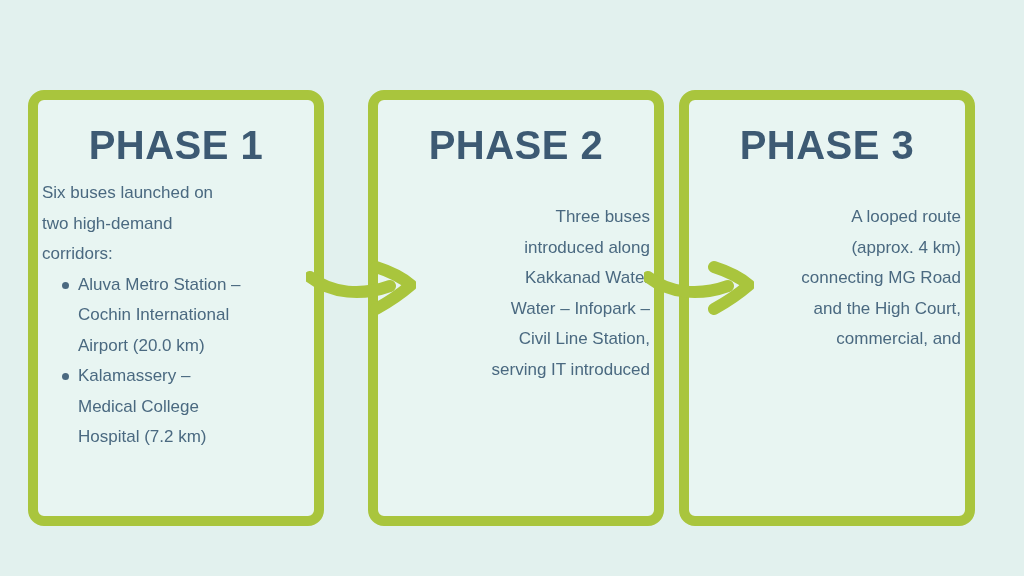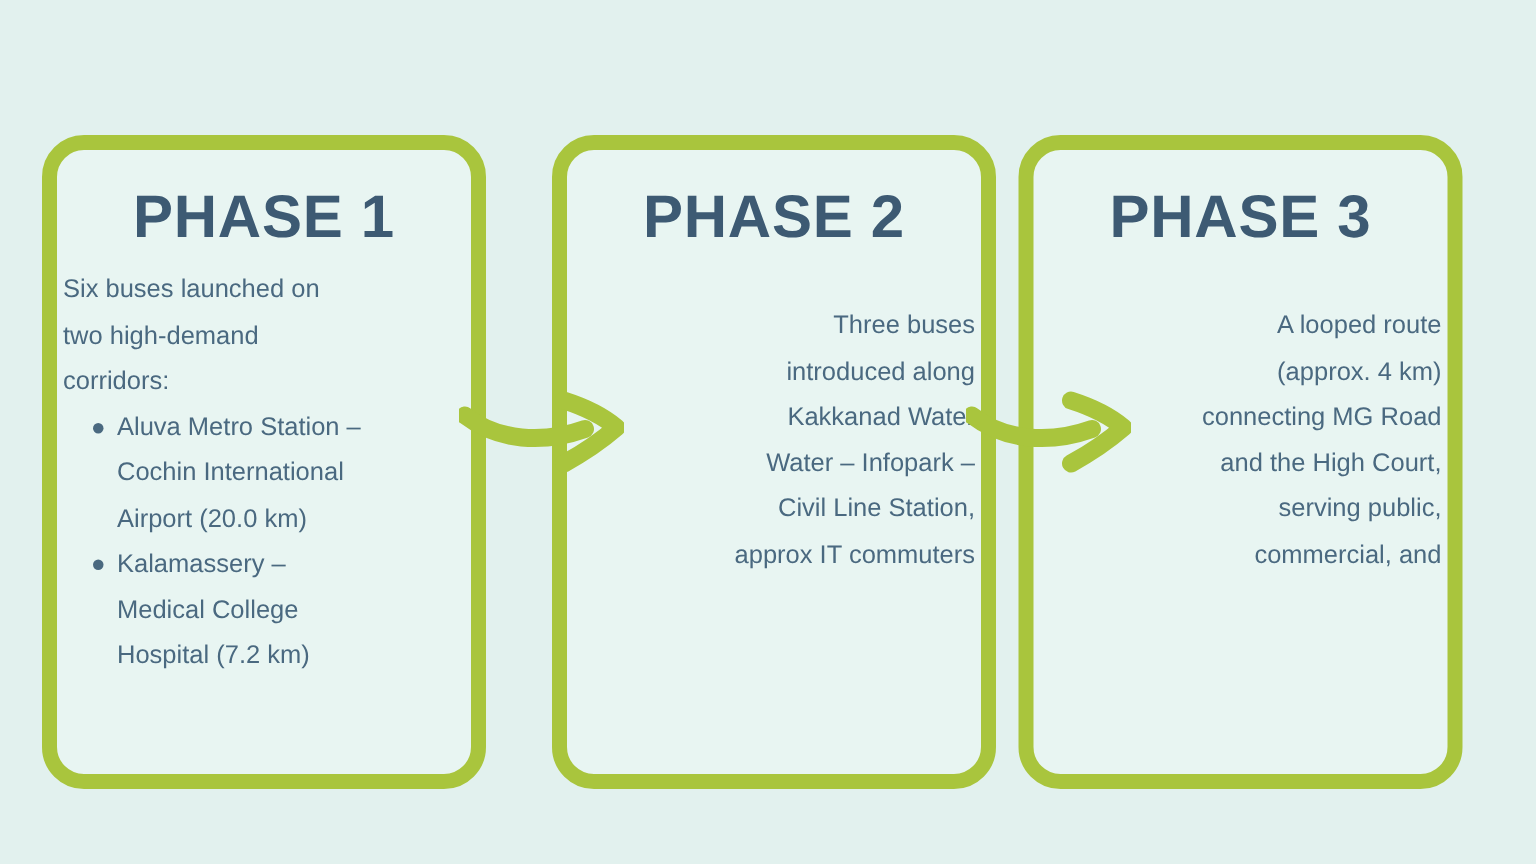--- a/index.html
+++ b/index.html
@@ -14,21 +14,21 @@
     width:1024px; height:576px;
     background:#e2f1ee;
   }
   .card {
     position:absolute;
     top:90px;
     width:296px; height:436px;
     box-sizing:border-box;
     background:#e8f5f2;
     border:10px solid #a9c53d;
-    border-radius:28px;
+    border-radius:16px;
   }
   .card.c1 { left:28px; }
   .card.c2 { left:368px; }
   .card.c3 { left:679px; }
   .phase-title {
     margin-top:22px;
     text-align:center;
     font-size:40px;
     font-weight:bold;
     letter-spacing:0.5px;
@@ -97,32 +97,31 @@
   </div>
 
   <div class="card c2">
     <div class="phase-title">PHASE 2</div>
     <div class="body-text centered-body">
       <div class="line">Three buses</div>
       <div class="line">introduced along</div>
       <div class="line">Kakkanad Water</div>
       <div class="line">Water – Infopark –</div>
       <div class="line">Civil Line Station,</div>
-      <div class="line">approx IT commuters</div>
+      <div class="line">serving IT introduced</div>
     </div>
   </div>
 
   <div class="card c3">
     <div class="phase-title">PHASE 3</div>
     <div class="body-text centered-body">
       <div class="line">A looped route</div>
       <div class="line">(approx. 4 km)</div>
       <div class="line">connecting MG Road</div>
       <div class="line">and the High Court,</div>
-      <div class="line">serving public,</div>
       <div class="line">commercial, and</div>
     </div>
   </div>
 
   <svg class="arrow a1" viewBox="0 0 110 56">
     <path d="M 4,17 C 26,34 56,36 84,26" fill="none" stroke="#a9c53d" stroke-width="12" stroke-linecap="round"></path>
     <path d="M 70,7 Q 92,14 105,25 Q 90,38 70,49" fill="none" stroke="#a9c53d" stroke-width="12" stroke-linecap="round" stroke-linejoin="round"></path>
   </svg>
 
   <svg class="arrow a2" viewBox="0 0 110 56">

